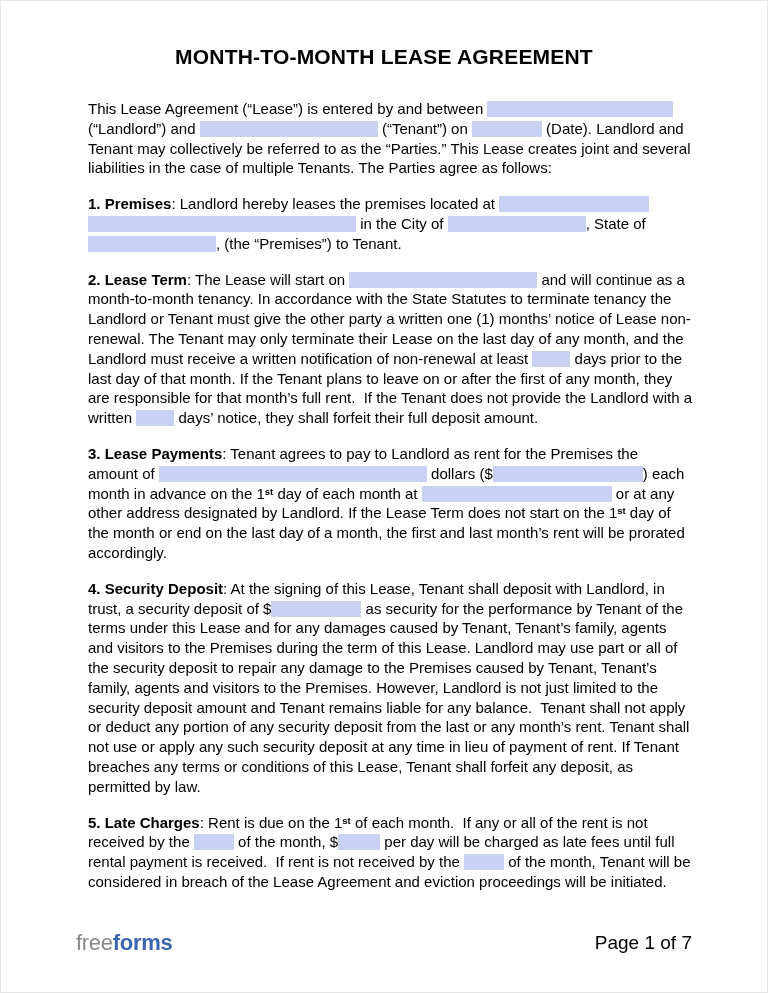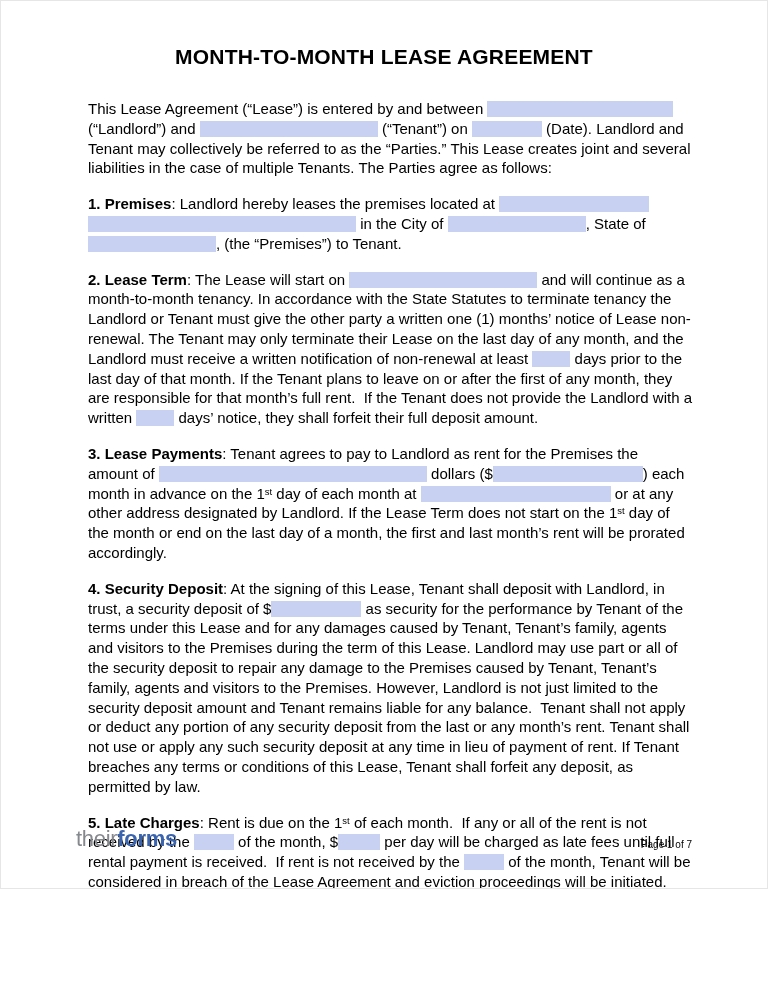--- a/index.html
+++ b/index.html
@@ -3,21 +3,21 @@
 <meta charset="utf-8">
 <style>
   :root{
     --blank-color:#c9d1f2;
     --logo-gray:#85888c;
     --logo-blue:#3a64ad;
   }
   html,body{margin:0;padding:0;background:#ffffff;}
   .page{
     width:768px;
-    height:889px;
+    height:993px;
     box-sizing:border-box;
     margin:0 auto;
     background:#ffffff;
     border:1px solid #e6e6e6;
     position:relative;
     padding:44px 75px 90px 75px;
     overflow:hidden;
     font-family:"Liberation Sans", sans-serif;
     color:#000000;
   }
@@ -33,20 +33,21 @@
     line-height:1.32;
   }
   .para{
     margin:0 0 16px 12px;
     white-space:pre-wrap;
   }
   .bold{font-weight:bold;}
   .sup{
     font-size:9.5px;
     vertical-align:4px;
+    font-weight:bold;
   }
   .blank{
     display:inline-block;
     height:16px;
     background:var(--blank-color);
     vertical-align:-3px;
   }
   .footer{
     position:absolute;
     left:75px;
@@ -57,38 +58,38 @@
     align-items:flex-end;
   }
   .logo{
     font-size:22px;
     letter-spacing:-0.3px;
     line-height:1;
   }
   .logo-free{color:var(--logo-gray);font-weight:400;}
   .logo-forms{color:var(--logo-blue);font-weight:bold;margin-top:42px;}
   .page-num{
-    font-size:10px;
+    font-size:19px;
     color:#000;
   }
 </style>
 </head>
 <body>
 
 <div class="page">
 
   <h1 class="title">MONTH-TO-MONTH LEASE AGREEMENT</h1>
 
   <div class="body-text">
       <p class="para"><span>This Lease Agreement (“Lease”) is entered by and between </span><span class="blank" style="width: 186px;"></span><span> (“Landlord”) and </span><span class="blank" style="width: 178px;"></span><span> (“Tenant”) on </span><span class="blank" style="width: 70px;"></span><span> (Date). Landlord and Tenant may collectively be referred to as the “Parties.” This Lease creates joint and several liabilities in the case of multiple Tenants. The Parties agree as follows:</span></p>
       <p class="para"><span class="bold">1. Premises</span><span>: Landlord hereby leases the premises located at </span><span class="blank" style="width: 150px;"></span><span> </span><span class="blank" style="width: 268px;"></span><span> in the City of </span><span class="blank" style="width: 138px;"></span><span>, State of </span><span class="blank" style="width: 128px;"></span><span>, (the “Premises”) to Tenant.</span></p>
       <p class="para"><span class="bold">2. Lease Term</span><span>: The Lease will start on </span><span class="blank" style="width: 188px;"></span><span> and will continue as a month-to-month tenancy. In accordance with the State Statutes to terminate tenancy the Landlord or Tenant must give the other party a written one (1) months’ notice of Lease non-renewal. The Tenant may only terminate their Lease on the last day of any month, and the Landlord must receive a written notification of non-renewal at least </span><span class="blank" style="width: 38px;"></span><span> days prior to the last day of that month. If the Tenant plans to leave on or after the first of any month, they are responsible for that month’s full rent.  If the Tenant does not provide the Landlord with a written </span><span class="blank" style="width: 38px;"></span><span> days’ notice, they shall forfeit their full deposit amount.</span></p>
       <p class="para"><span class="bold">3. Lease Payments</span><span>: Tenant agrees to pay to Landlord as rent for the Premises the amount of </span><span class="blank" style="width: 268px;"></span><span> dollars ($</span><span class="blank" style="width: 150px;"></span><span>) each month in advance on the 1</span><span class="sup">st</span><span> day of each month at </span><span class="blank" style="width: 190px;"></span><span> or at any other address designated by Landlord. If the Lease Term does not start on the 1</span><span class="sup">st</span><span> day of the month or end on the last day of a month, the first and last month’s rent will be prorated accordingly.</span></p>
       <p class="para"><span class="bold">4. Security Deposit</span><span>: At the signing of this Lease, Tenant shall deposit with Landlord, in trust, a security deposit of $</span><span class="blank" style="width: 90px;"></span><span> as security for the performance by Tenant of the terms under this Lease and for any damages caused by Tenant, Tenant’s family, agents and visitors to the Premises during the term of this Lease. Landlord may use part or all of the security deposit to repair any damage to the Premises caused by Tenant, Tenant’s family, agents and visitors to the Premises. However, Landlord is not just limited to the security deposit amount and Tenant remains liable for any balance.  Tenant shall not apply or deduct any portion of any security deposit from the last or any month’s rent. Tenant shall not use or apply any such security deposit at any time in lieu of payment of rent. If Tenant breaches any terms or conditions of this Lease, Tenant shall forfeit any deposit, as permitted by law.</span></p>
       <p class="para"><span class="bold">5. Late Charges</span><span>: Rent is due on the 1</span><span class="sup">st</span><span> of each month.  If any or all of the rent is not received by the </span><span class="blank" style="width: 40px;"></span><span> of the month, $</span><span class="blank" style="width: 42px;"></span><span> per day will be charged as late fees until full rental payment is received.  If rent is not received by the </span><span class="blank" style="width: 40px;"></span><span> of the month, Tenant will be considered in breach of the Lease Agreement and eviction proceedings will be initiated.</span></p>
     </div>
 
   <div class="footer">
-    <div class="logo"><span class="logo-free">their</span><span class="logo-forms">forms</span></div>
+    <div class="logo"><span class="logo-free">free</span><span class="logo-forms">forms</span></div>
     <div class="page-num">Page 1 of 7</div>
   </div>
 
 </div>
 
 </body></html>

